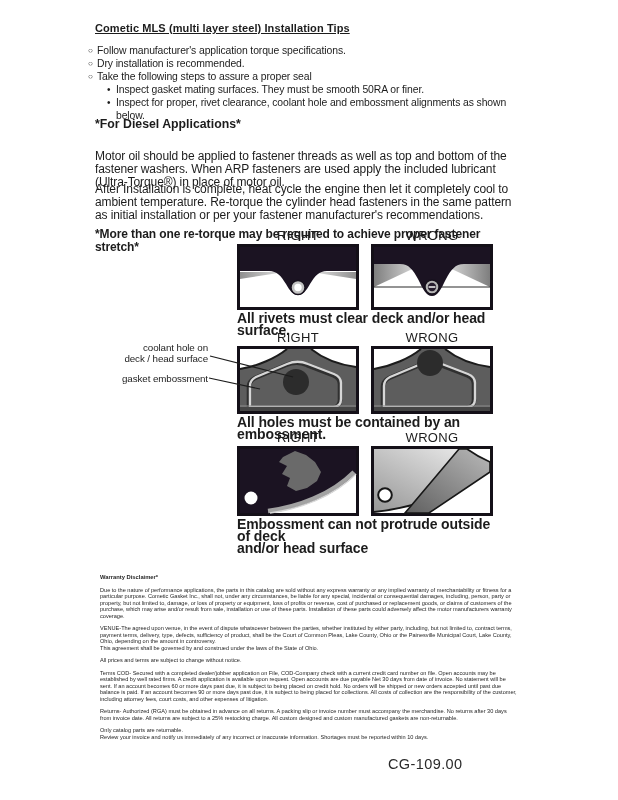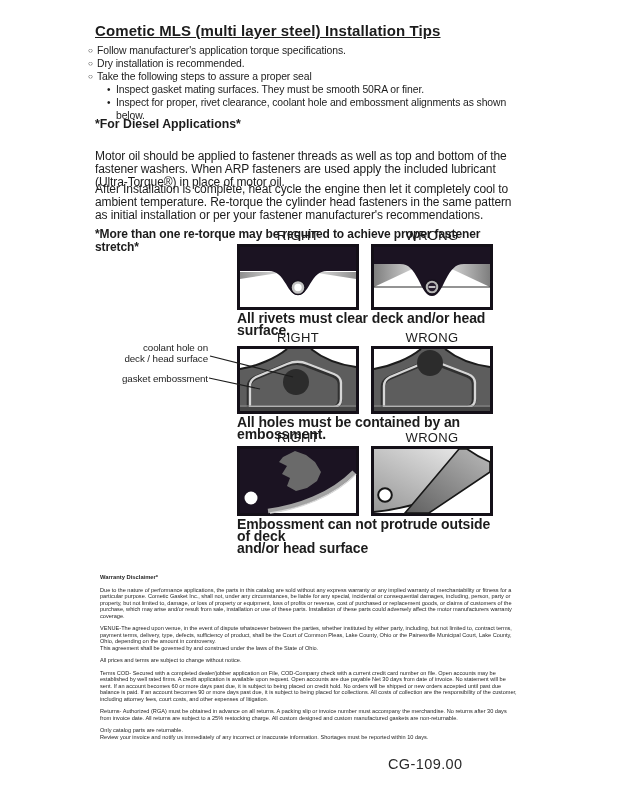--- a/index.html
+++ b/index.html
@@ -1,21 +1,21 @@
 <!DOCTYPE html>
 <html><head>
 <meta charset="utf-8">
 <style>
   html,body{margin:0;padding:0;background:#ffffff;}
   .page{
     position:relative;width:618px;height:800px;background:#ffffff;
     font-family:"Liberation Sans",sans-serif;color:#1c1c1c;overflow:hidden;
   }
   .title{
-    position:absolute;left:95px;top:22px;font-size:15px;font-weight:bold;
+    position:absolute;left:95px;top:22px;font-size:11px;font-weight:bold;
     text-decoration:underline;letter-spacing:.1px;white-space:nowrap;
   }
   .bullets{position:absolute;left:88px;top:44px;width:436px;font-size:10.4px;line-height:13px;letter-spacing:-.1px;}
   .brow{display:flex;align-items:flex-start;}
   .brow .mk{width:9px;flex:0 0 9px;font-size:8px;line-height:13px;text-align:left;}
   .brow.sub{padding-left:19px;}
   .brow.sub .mk{font-size:10px;width:9px;}
   .sect-h{position:absolute;left:95px;top:117px;font-size:12.3px;font-weight:bold;text-align:center;}
   .para{position:absolute;left:95px;width:424px;font-size:12px;line-height:13px;letter-spacing:-.1px;margin-top:16px;}
   .p-oil{top:134px;}

